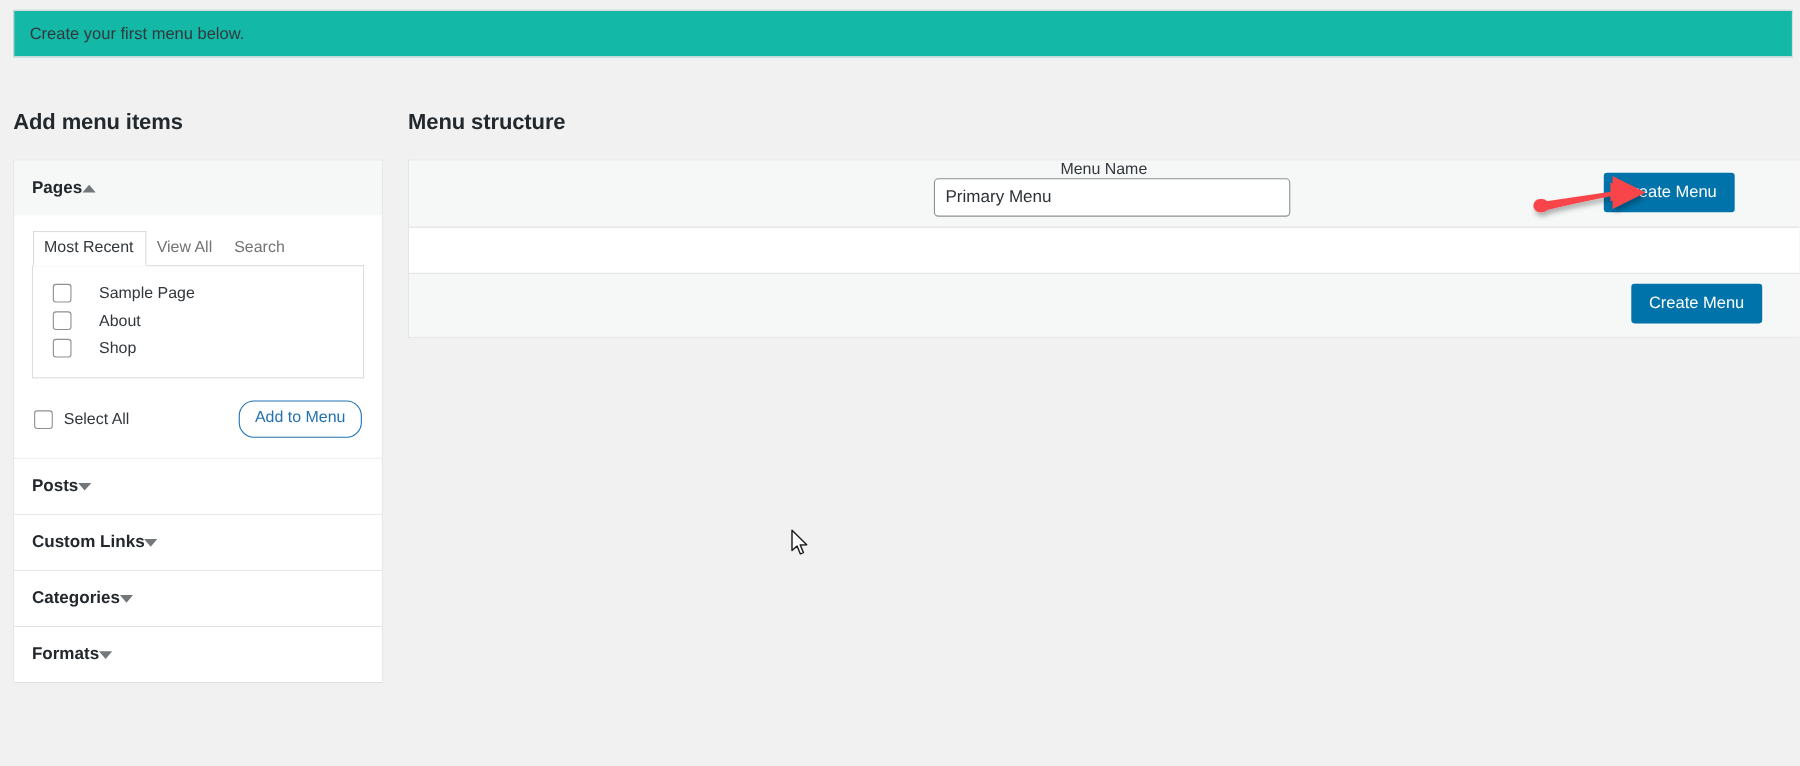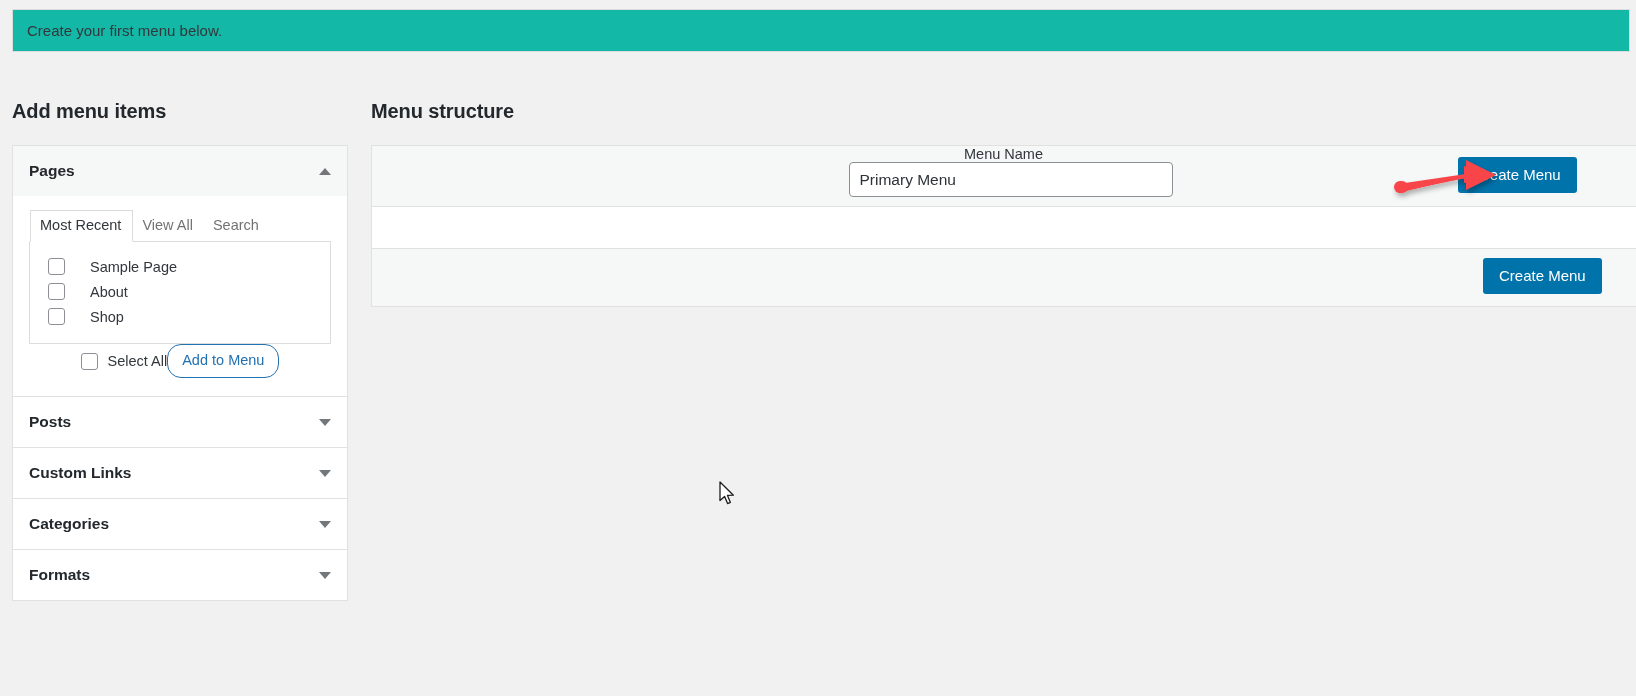--- a/index.html
+++ b/index.html
@@ -47,21 +47,20 @@
     width: 336px;
     background: #fff;
     border: 1px solid #e1e1e1;
   }
   .acc-section { border-bottom: 1px solid #e1e1e1; }
   .acc-section:last-child { border-bottom: none; }
 
   .acc-header {
     height: 50px;
     display: flex; align-items: center;
-    justify-content: space-between;
     padding: 0 16px;
     background: #f6f7f7;
     cursor: pointer;
   }
   .acc-header.open { background: #f6f7f7; }
   .acc-header.closed { background: #fff; }
   .acc-title {
     font-size: 15.5px;
     font-weight: bold;
     color: #23282d;
@@ -115,21 +114,22 @@
     width: 17px; height: 17px;
     border: 1px solid #8c8f94;
     border-radius: 3px;
     background: #fff;
     flex: none;
   }
   .check-label { font-size: 14.5px; color: #32373c; }
 
   .acc-footer {
     display: flex; align-items: center;
-    justify-content: center;
+    justify-content: space-between;
+    margin-top: 20px;
     padding: 0 2px;
   }
   .select-all { display: flex; align-items: center; gap: 10px; }
   .select-all .check-label { font-size: 14.5px; }
 
   .btn-secondary {
     font-family: "Liberation Sans", sans-serif;
     font-size: 14.5px;
     color: #2271b1;
     background: #fff;

